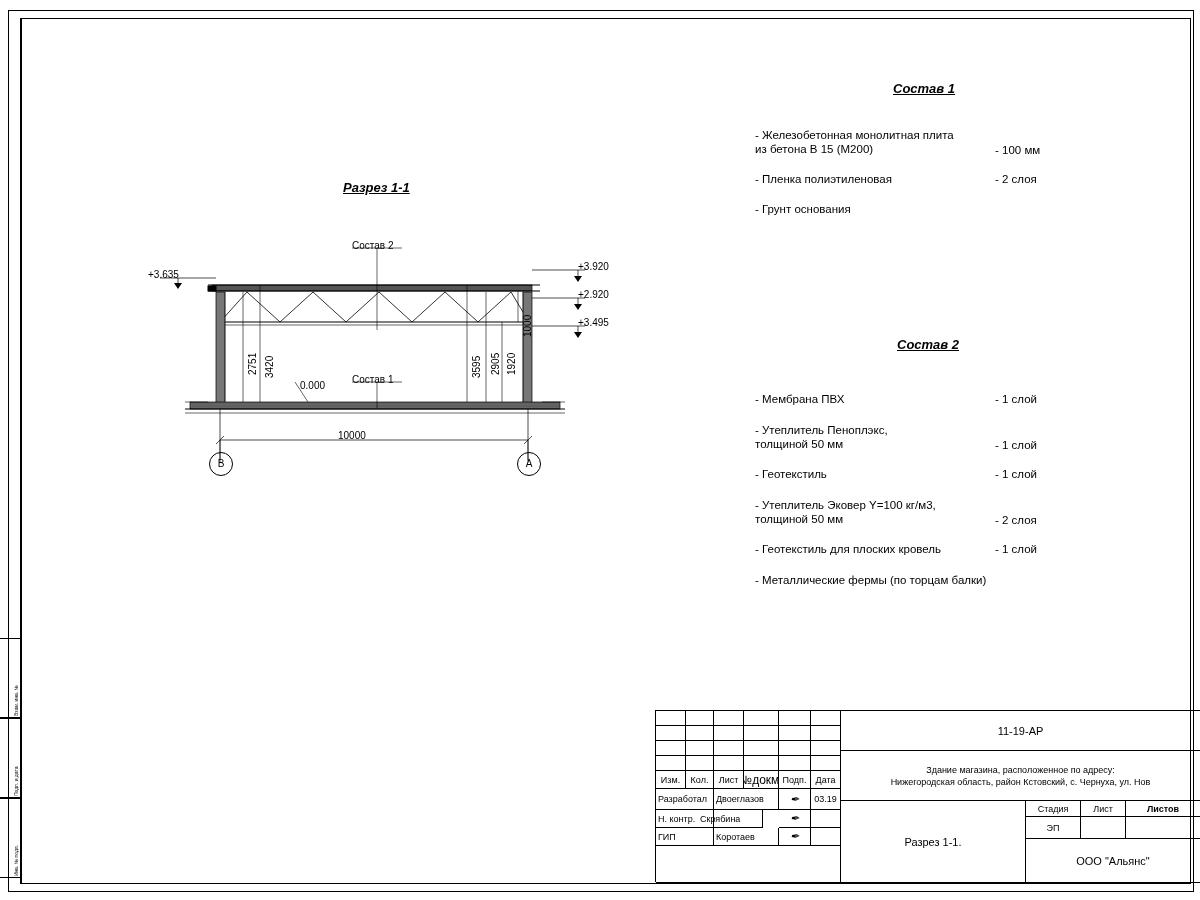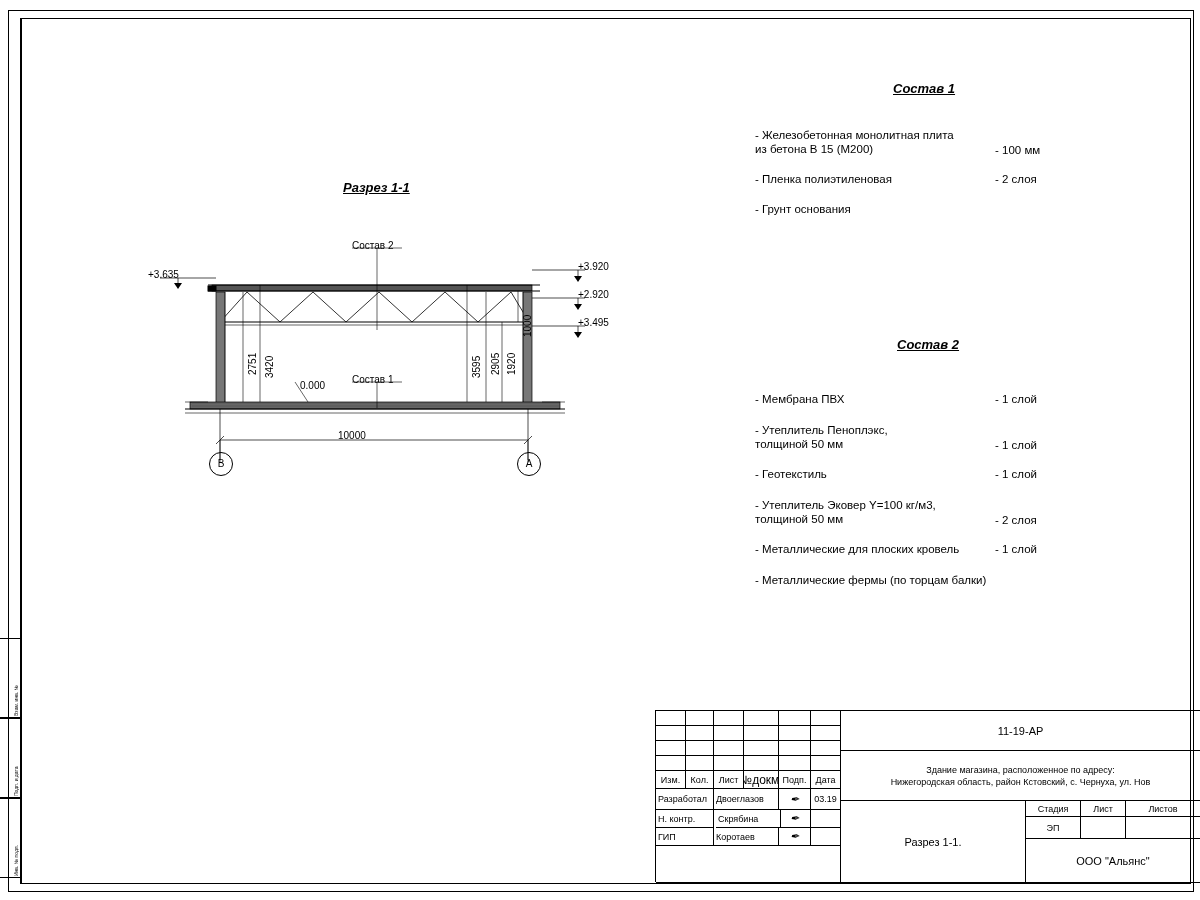--- a/index.html
+++ b/index.html
@@ -200,21 +200,21 @@
     <div class="spec-row" style="margin-bottom:17px;">
       <span class="spec-text">- Геотекстиль</span>
       <span class="spec-val">- 1 слой</span>
     </div>
     <div class="spec-row" style="margin-bottom:16px;">
       <span class="spec-text">- Утеплитель Эковер Y=100 кг/м3,
    толщиной 50 мм</span>
       <span class="spec-val" style="top:15px;">- 2 слоя</span>
     </div>
     <div class="spec-row" style="margin-bottom:17px;">
-      <span class="spec-text">- Металлические для плоских кровель</span>
+      <span class="spec-text">- Геотекстиль для плоских кровель</span>
       <span class="spec-val">- 1 слой</span>
     </div>
     <div class="spec-row">
       <span class="spec-text">- Металлические фермы (по торцам балки)</span>
       <span class="spec-val"></span>
     </div>
   </div>
 
   <svg class="dwg" style="left:130px; top:230px;" width="490" height="260" viewBox="0 0 490 260">
     <g stroke="#000" fill="none" stroke-width="1">
@@ -361,21 +361,21 @@
     <div class="cell" style="left:155px;top:60px; width:30px; height:18px;">Дата</div>
 
     <div class="cell left" style="left:0px;  top:78px; width:58px; height:21px;">Разработал</div>
     <div class="cell left" style="left:58px; top:78px; width:65px; height:21px;">Двоеглазов</div>
     <div class="cell" style="left:123px;top:78px; width:32px; height:21px;">
         <span class="sign">✒</span>
       </div>
     <div class="cell" style="left:155px;top:78px; width:30px; height:21px;">03.19</div>
 
     <div class="cell left" style="left:0px;  top:99px; width:58px; height:18px;">Н. контр.</div>
-    <div class="cell left" style="left:60px; top:99px; width:65px; height:18px;">Скрябина</div>
+    <div class="cell left" style="left:42px; top:99px; width:65px; height:18px;">Скрябина</div>
     <div class="cell" style="left:123px;top:99px; width:32px; height:18px;">
         <span class="sign">✒</span>
       </div>
     <div class="cell" style="left:155px;top:99px; width:30px; height:18px;"></div>
 
     <div class="cell left" style="left:0px;  top:117px; width:58px; height:18px;">ГИП</div>
     <div class="cell left" style="left:58px; top:117px; width:65px; height:18px;">Коротаев</div>
     <div class="cell" style="left:123px;top:117px; width:32px; height:18px;">
         <span class="sign">✒</span>
       </div>
@@ -383,21 +383,21 @@
 
     <div class="cell big" style="left:185px; top:0px; width:360px; height:40px;">11-19-АР</div>
 
     <div class="cell two" style="left:185px; top:40px; width:360px; height:50px;">
       <span>Здание магазина, расположенное по адресу:</span>
       <span>Нижегородская область, район Кстовский, с. Чернуха, ул. Нов</span>
     </div>
 
     <div class="cell" style="left:370px; top:90px; width:55px; height:16px;">Стадия</div>
     <div class="cell" style="left:425px; top:90px; width:45px; height:16px;">Лист</div>
-    <div class="cell" style="left:470px; top:90px; width:75px; height:16px;">Листов</div>
+    <div class="cell" style="left:470px; top:90px; width:75px; height:16px;font-weight:bold;">Листов</div>
 
     <div class="cell" style="left:370px; top:106px; width:55px; height:22px;">ЭП</div>
     <div class="cell" style="left:425px; top:106px; width:45px; height:22px;"></div>
     <div class="cell" style="left:470px; top:106px; width:75px; height:22px;"></div>
 
     <div class="cell big" style="left:185px; top:90px; width:185px; height:82px;">Разрез 1-1.</div>
     <div class="cell big" style="left:370px; top:128px; width:175px; height:44px;">ООО "Альянс"</div>
 
     <div class="cell" style="left:0px; top:135px; width:185px; height:37px;"></div>
   </div>

